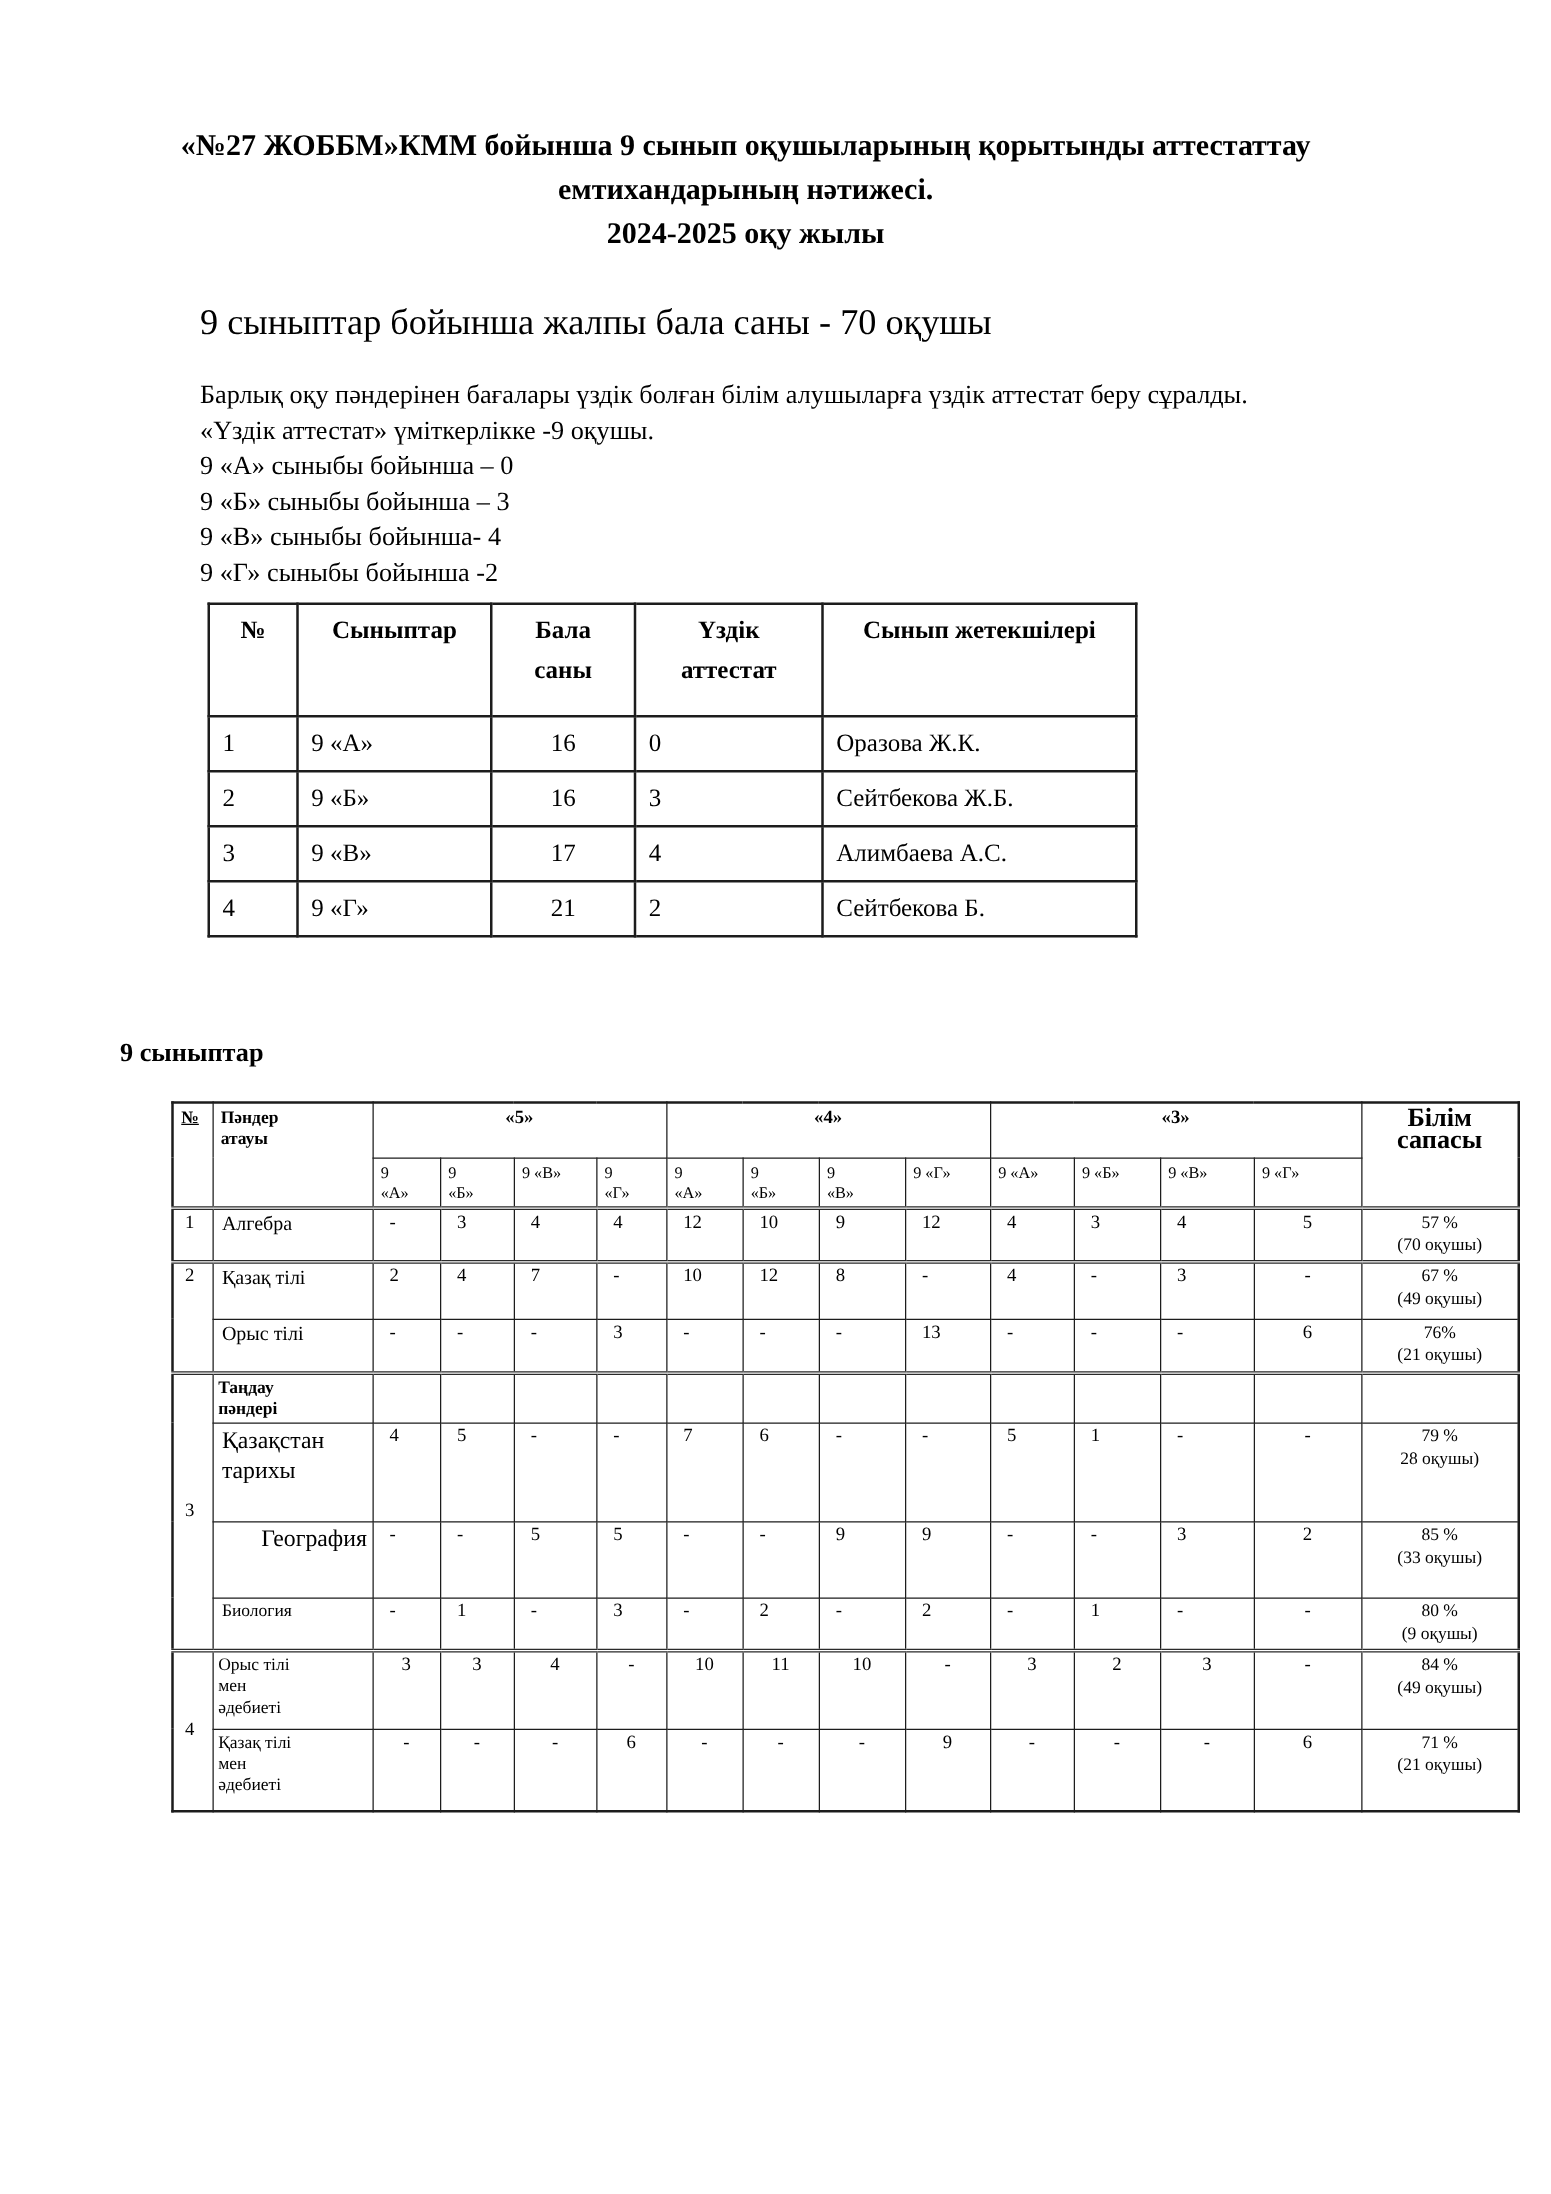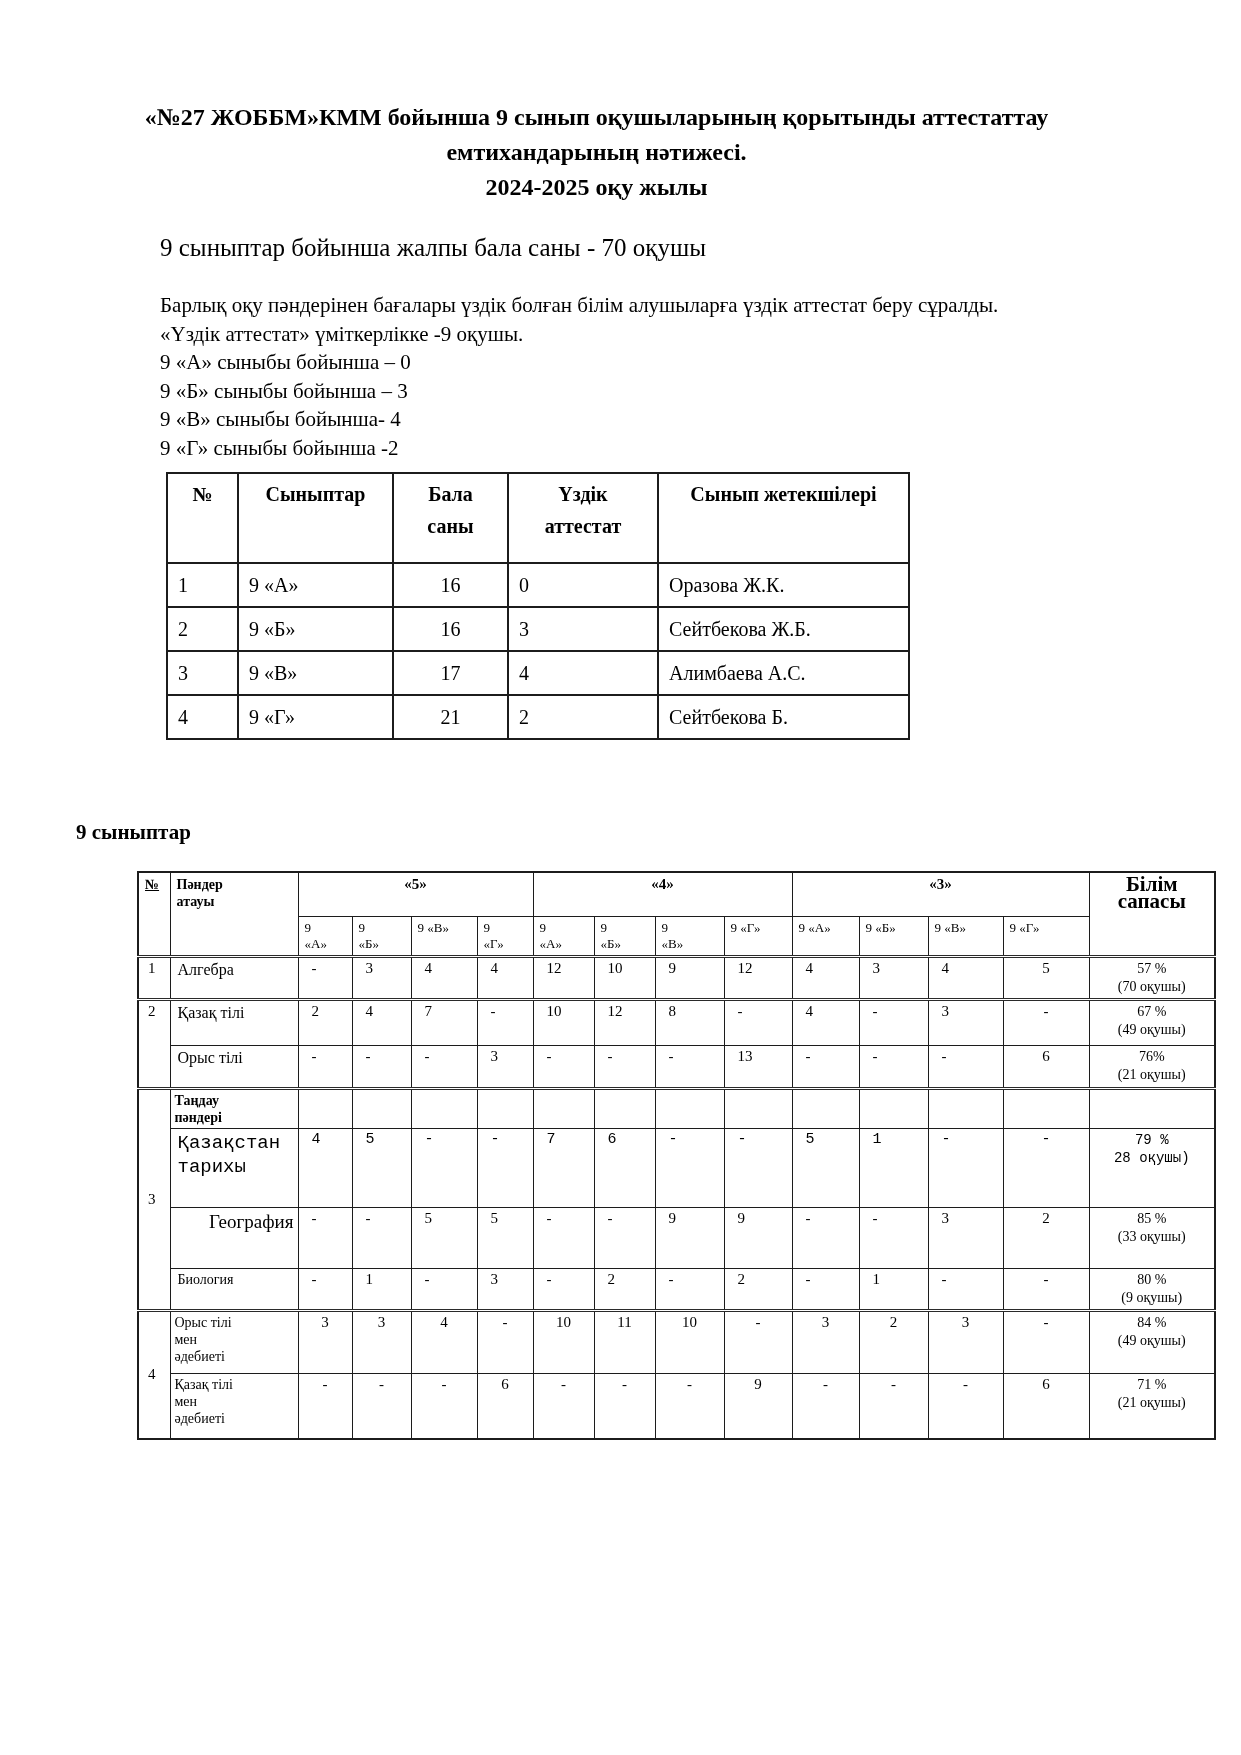--- a/index.html
+++ b/index.html
@@ -12,22 +12,22 @@
     position: relative;
   }
   .title-block {
     margin: 100px 170px 0 122px;
     text-align: center;
     font-weight: bold;
     font-size: 24px;
     line-height: 35px;
   }
   .lead-block {
-    margin: 26px 40px 0 160px;
-    font-size: 25px;
+    margin: 36px 40px 0 160px;
+    font-size: 29px;
     line-height: 34px;
   }
   .para-block {
     margin: 26px 40px 0 160px;
     font-size: 21px;
     line-height: 28.5px;
     width: 920px;
   }
   
   table { border-collapse: collapse; table-layout: fixed; }
@@ -42,21 +42,21 @@
     font-weight: bold; text-align: center; vertical-align: top;
     padding: 4px 4px; height: 90px; line-height: 32px;
   }
   .t1 td {
     height: 44px; vertical-align: middle;
     padding: 2px 4px 2px 10px; text-align: left; line-height: 24px;
   }
   .t1 td.c { text-align: center; padding-left: 4px; }
   
   .sec-heading {
-    margin: 80px 0 0 76px;
+    margin: 80px 0 0 96px;
     font-weight: bold;
     font-size: 21px;
   }
   
   .t2 {
     margin: 26px 0 0 137px;
     width: 1077px;
     font-size: 14px;
     border: 2px solid #1c1c1c;
   }
@@ -75,21 +75,21 @@
   .t2 td.subj-sm { font-size: 14px; line-height: 17px; }
   .t2 td.subj-b { font-weight: bold; font-size: 14px; line-height: 17px; margin-left: 12px; }
   .t2 td.g { font-size: 15px; padding-left: 13px; text-align: left; }
   .t2 td.gc { font-size: 15px; text-align: center; padding-left: 4px; }
   .t2 td.q { text-align: center; font-size: 14px; line-height: 18px; }
   .t2 tr.grp-top td { border-top: 3px double #2a2a2a; }
   .r-alg td { height: 42px; }
   .r-kaz td { height: 46px; }
   .r-rus td { height: 43px; }
   .r-tan td { height: 34px; }
-  .r-kt  td { height: 79px; font-family: Liberation Mono, monospace; }
+  .r-kt  td { height: 79px; }
   .r-geo td { height: 61px; text-align: right; }
   .r-bio td { height: 40px; }
   .r-rta td { height: 63px; }
   .r-kta td { height: 66px; }
 </style>
 </head>
 <body>
 
 <div class="title-block">
   <span>«№27 ЖОББМ»КММ бойынша 9 сынып оқушыларының  қорытынды аттестаттау емтихандарының нәтижесі.</span>

